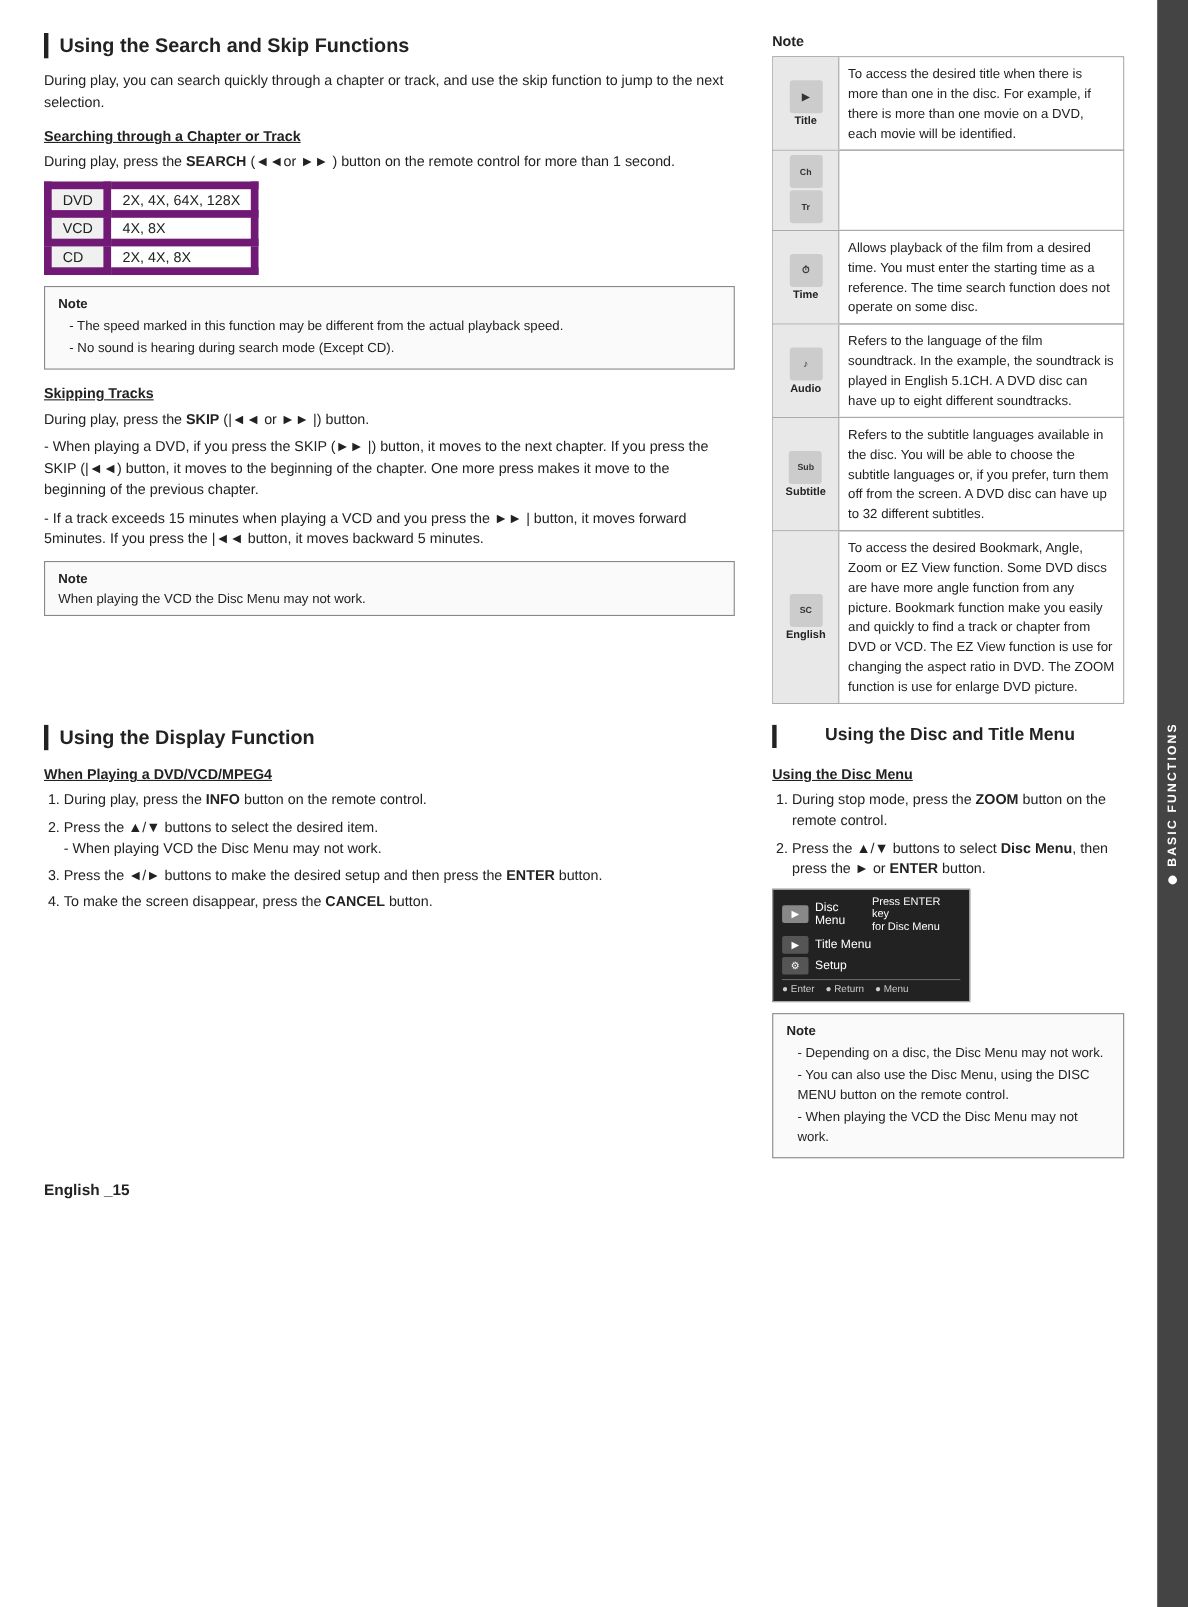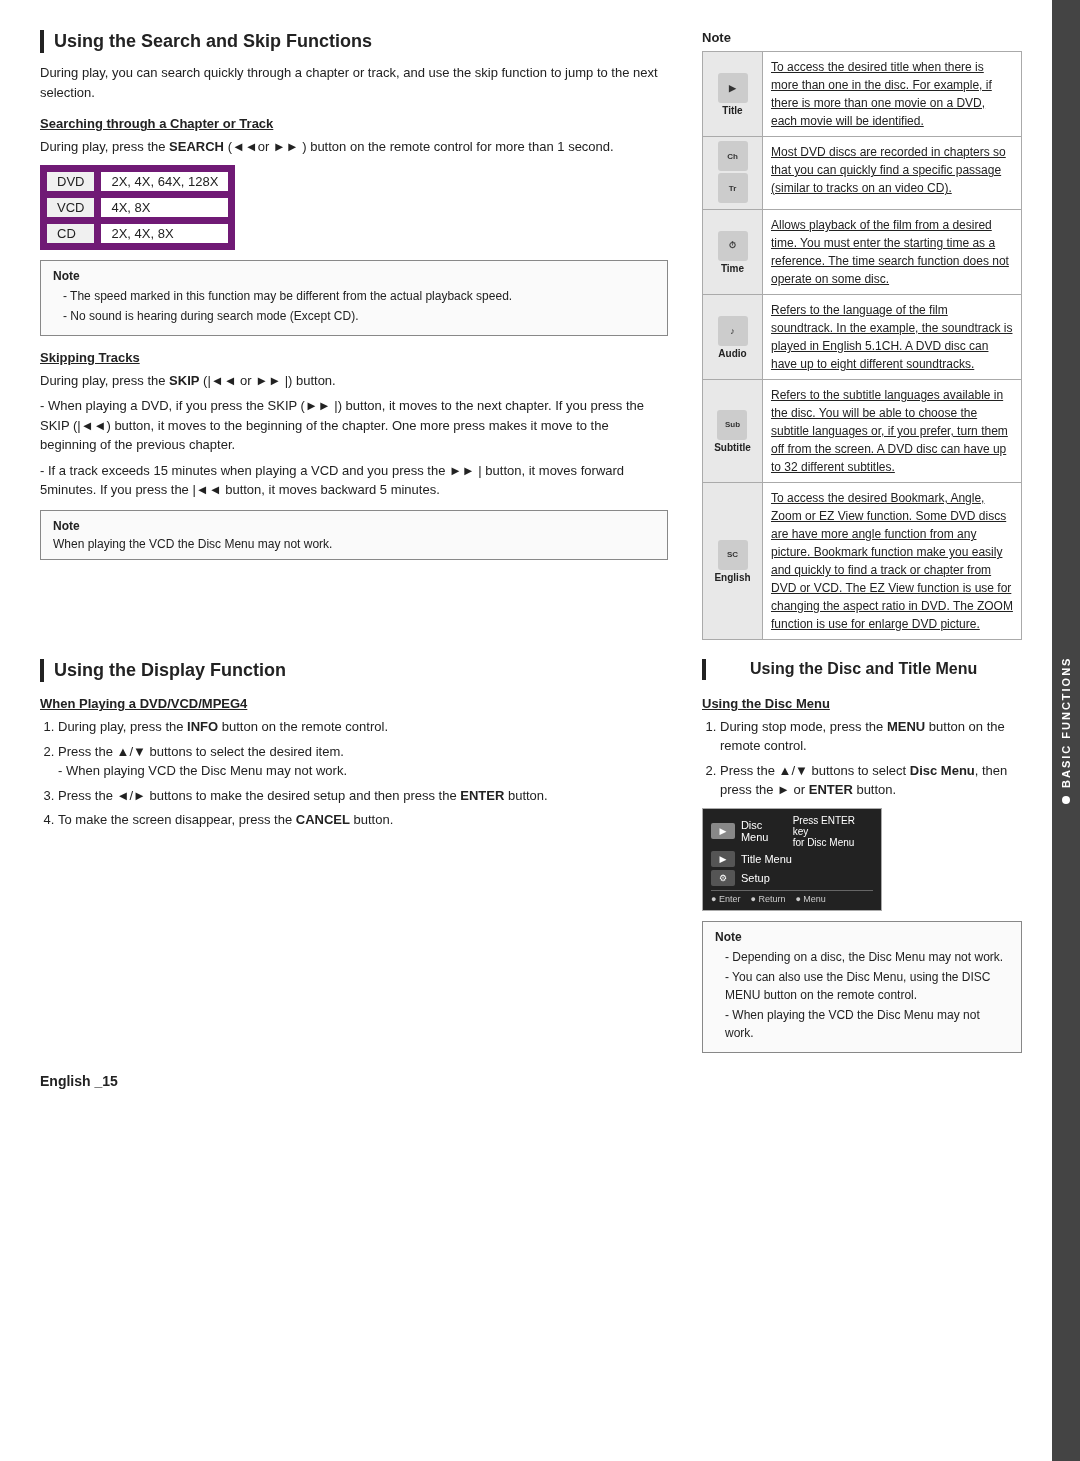--- a/index.html
+++ b/index.html
@@ -127,21 +127,20 @@
       align-items: center;
       justify-content: center;
       flex-shrink: 0;
       border-right: 1px solid #aaa;
       padding: 4px;
     }
     .right-note-text {
       padding: 6px 8px;
       line-height: 1.5;
       flex: 1;
-      text-decoration: underline;
     }
     .icon-label {
       font-size: 10px;
       font-weight: bold;
       text-align: center;
       display: block;
     }
     .icon-img {
       width: 30px;
       height: 30px;
@@ -286,21 +285,20 @@
         </div>
 
         <div class="right-note-row">
           <div class="right-note-icon">
             <div>
               <div class="icon-img" style="font-size:8px;">Ch</div>
               <div class="icon-img" style="font-size:8px;margin-top:2px;">Tr</div>
               <span class="icon-label"></span>
             </div>
           </div>
-          <div class="right-note-text">Most DVD discs are recorded in chapters so that you can quickly find a specific passage (similar to tracks on an video CD).</div>
         </div>
 
         <div class="right-note-row">
           <div class="right-note-icon">
             <div>
               <div class="icon-img" style="font-size:9px;">⏱</div>
               <span class="icon-label">Time</span>
             </div>
           </div>
           <div class="right-note-text">Allows playback of the film from a desired time. You must enter the starting time as a reference. The time search function does not operate on some disc.</div>
@@ -350,21 +348,21 @@
           <li>Press the ◄/► buttons to make the desired setup and then press the <span class="bold">ENTER</span> button.</li>
           <li>To make the screen disappear, press the <span class="bold">CANCEL</span> button.</li>
         </ol>
       </div>
 
       <div class="bottom-right">
 
         <div class="section-title" style="font-size:16px;margin-bottom:16px;padding-left:44px;">Using the Disc and Title Menu</div>
         <div class="subsection-title">Using the Disc Menu</div>
         <ol>
-          <li>During stop mode, press the <span class="bold">MENU</span> button on the remote control.</li>
+          <li>During stop mode, press the <span class="bold">ZOOM</span> button on the remote control.</li>
           <li>Press the ▲/▼ buttons to select <span class="bold">Disc Menu</span>, then press the ► or <span class="bold">ENTER</span> button.</li>
         </ol>
 
         <div class="osd-mockup">
           <div class="osd-row">
             <div class="osd-icon" style="background:#888;">▶</div>
             <span>Disc Menu</span>
             <span style="margin-left:auto;font-size:10px;">Press ENTER key<br>for Disc Menu</span>
           </div>
           <div class="osd-row">

